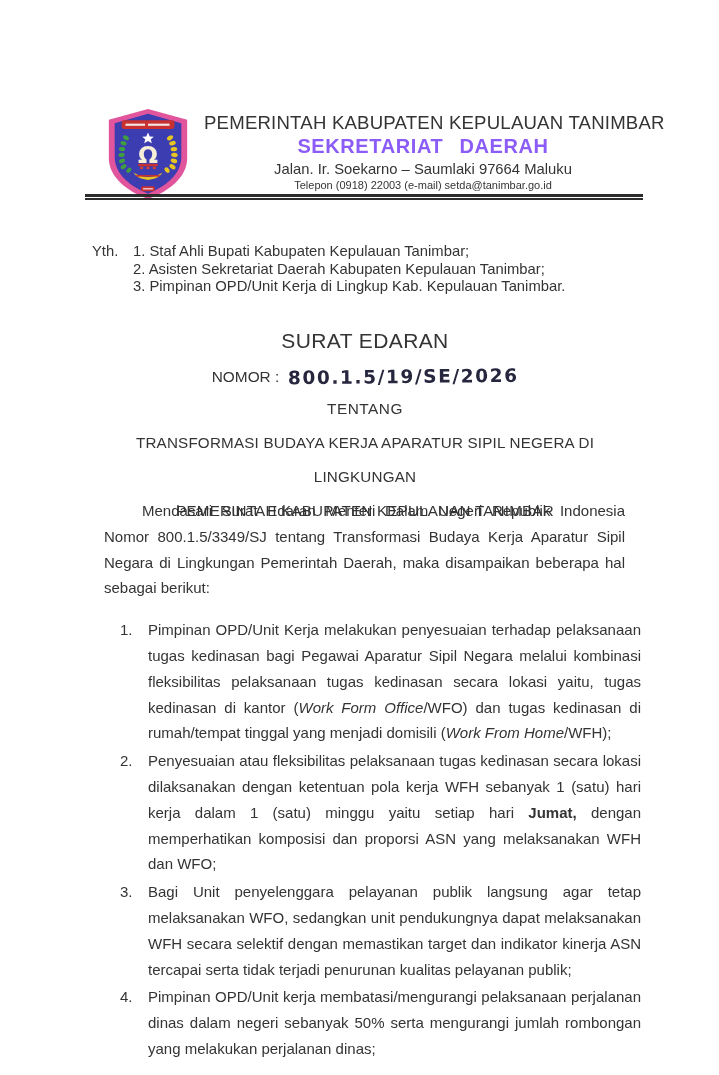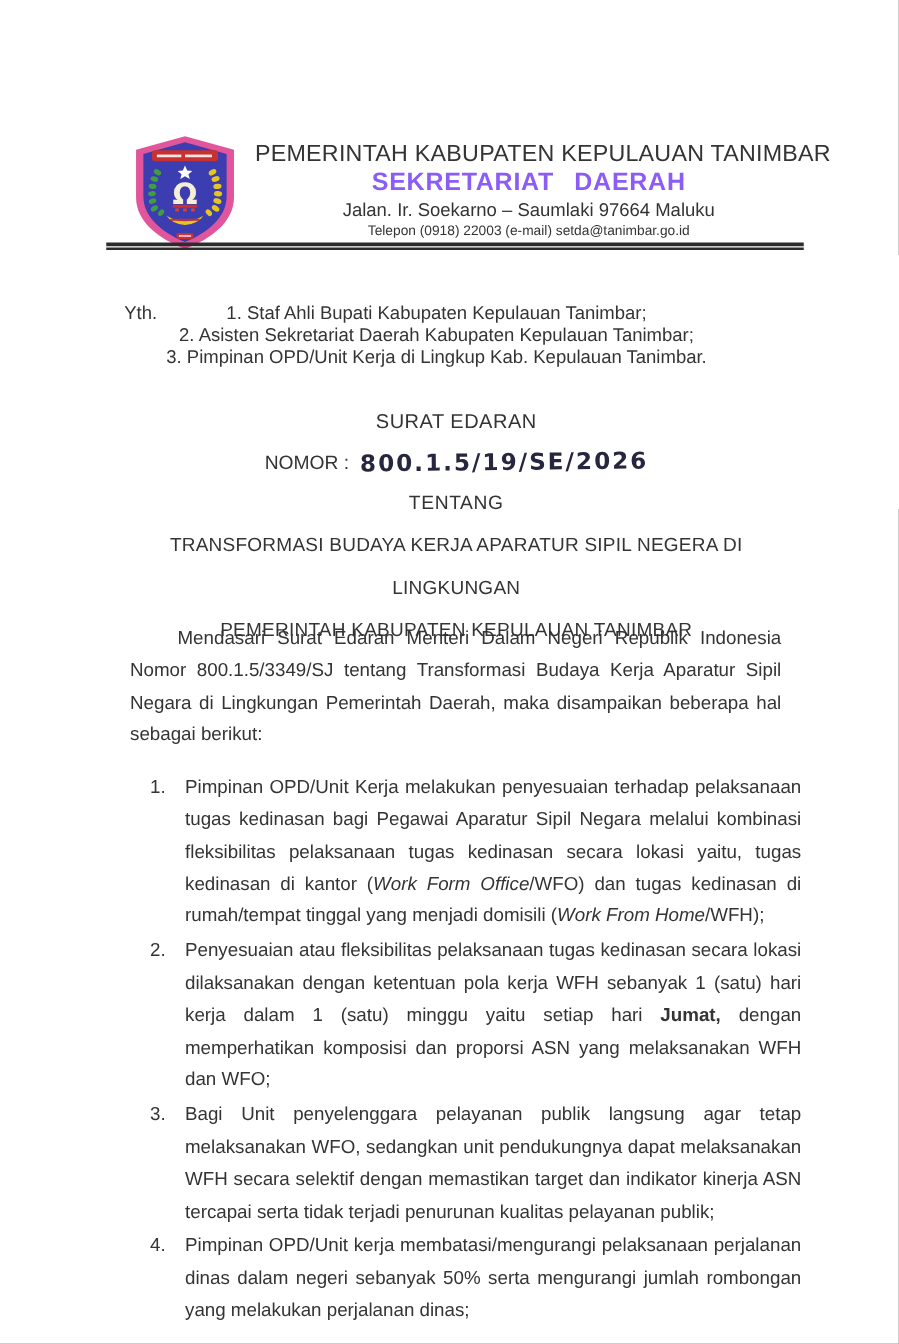--- a/index.html
+++ b/index.html
@@ -20,27 +20,27 @@
   .lh-gov  { font-size:18.6px; letter-spacing:0.2px; color:#343434; padding-top:6px; white-space:nowrap; }
   .lh-dept { font-size:20px; font-weight:bold; letter-spacing:0.6px; word-spacing:10px; color:#8b5cf6; margin-top:1px; }
   .lh-addr { font-size:14.8px; margin-top:3px; color:#343434; }
   .lh-contact { font-size:11px; margin-top:2px; color:#343434; }
 
   .rule { position:absolute; top:194px; left:85px; width:558px; }
   .rule-a { height:3px; background:#2c2c2c; }
   .rule-b { height:2px; background:#2c2c2c; margin-top:1px; }
 
   
-  .recipients { position:absolute; top:243px; left:92px; display:flex; font-size:14.8px; line-height:17.6px; color:#343434;text-align:center; }
+  .recipients { position:absolute; top:243px; left:92px; display:flex; font-size:14.8px; line-height:17.6px; color:#343434; }
   .yth { width:41px; flex:none; }
   .recipient-line { white-space:nowrap; }
 
   
   .doc-title { position:absolute; top:329px; left:88px; width:554px; text-align:center; color:#343434; }
-  .dt-type { font-size:16px; letter-spacing:0.4px; }
+  .dt-type { font-size:21px; letter-spacing:0.4px; }
   .dt-number { margin-top:12px; font-size:15.4px; }
   .handwritten {
     font-family:"DejaVu Sans", sans-serif;
     font-weight:bold; font-size:18.5px;
     letter-spacing:1.6px; color:#26263e;
     display:inline-block; transform:rotate(-0.6deg);
     position:relative; top:1px; padding-left:4px;
   }
   .dt-about { margin-top:14px; font-size:15.4px; letter-spacing:0.5px; }
   .dt-subject { margin-top:8px; font-size:15.2px; letter-spacing:0.2px; line-height:34px; }

